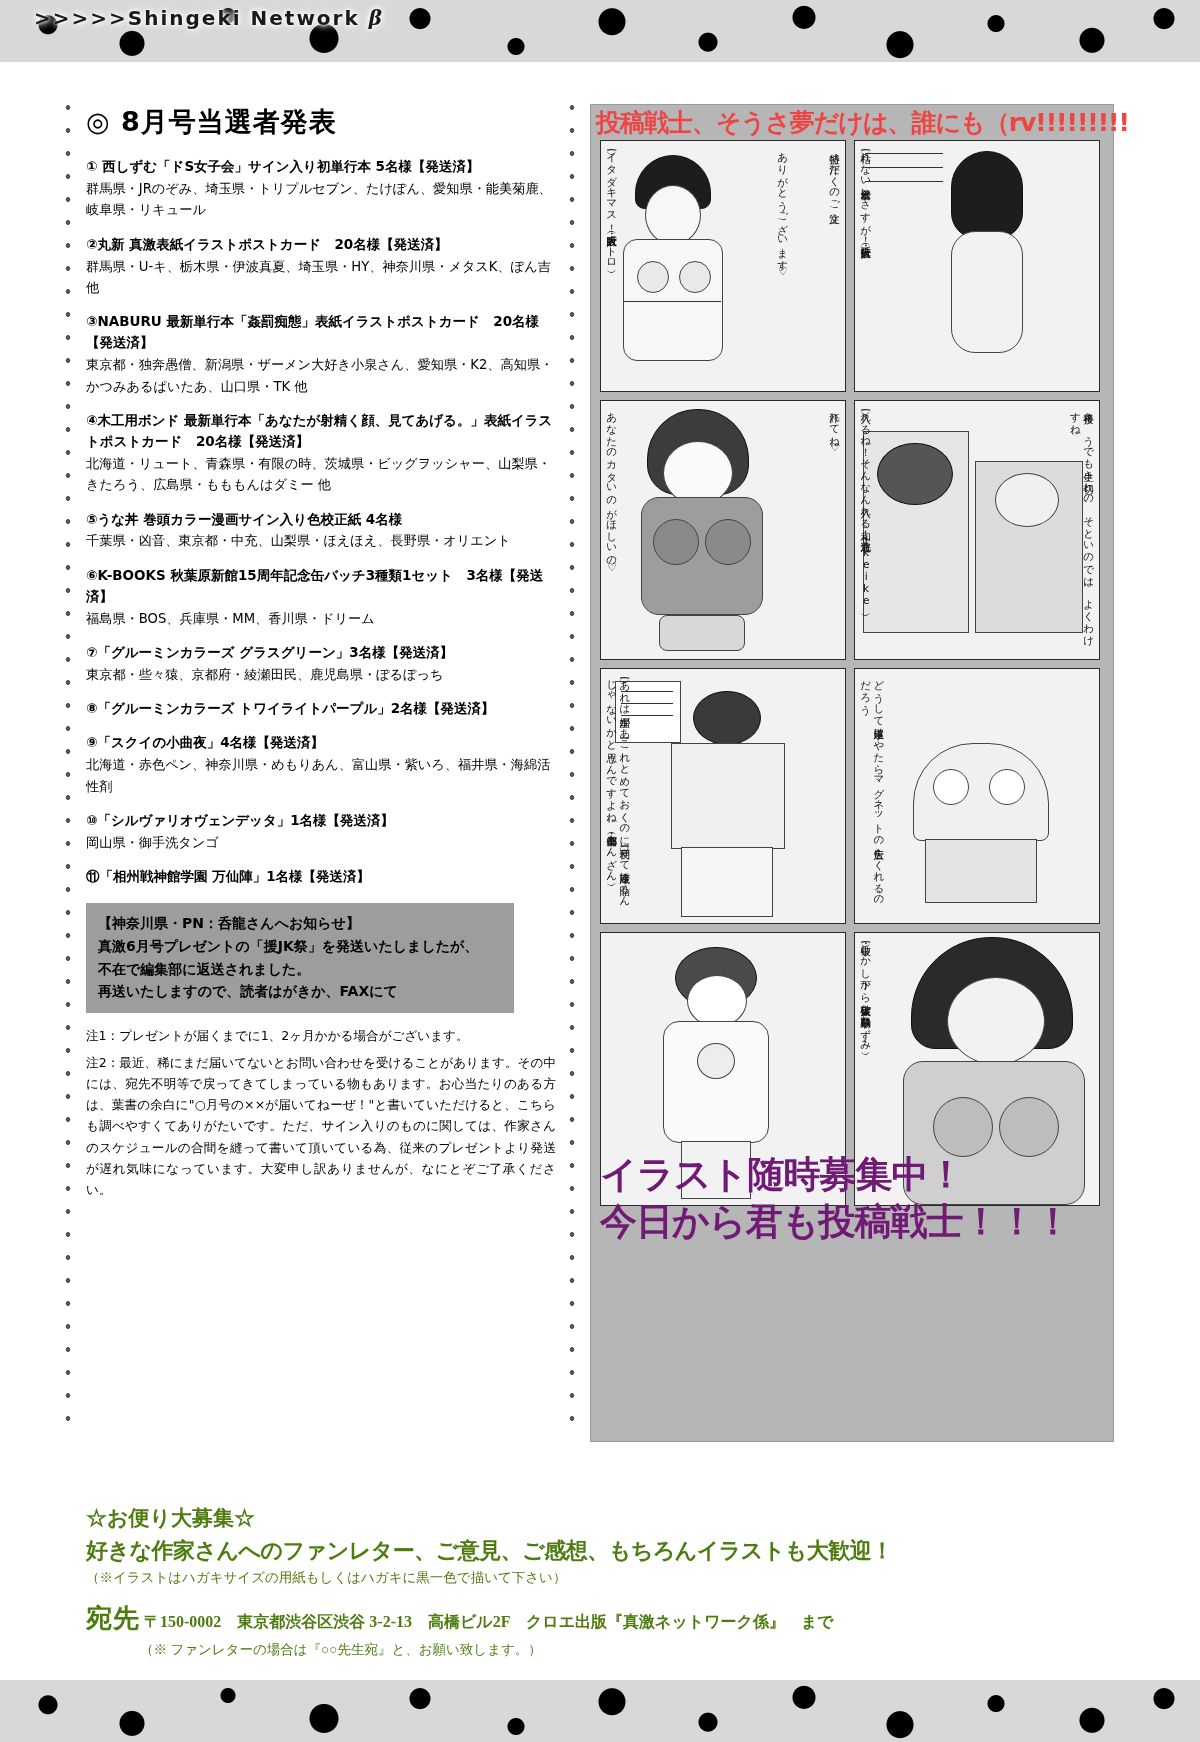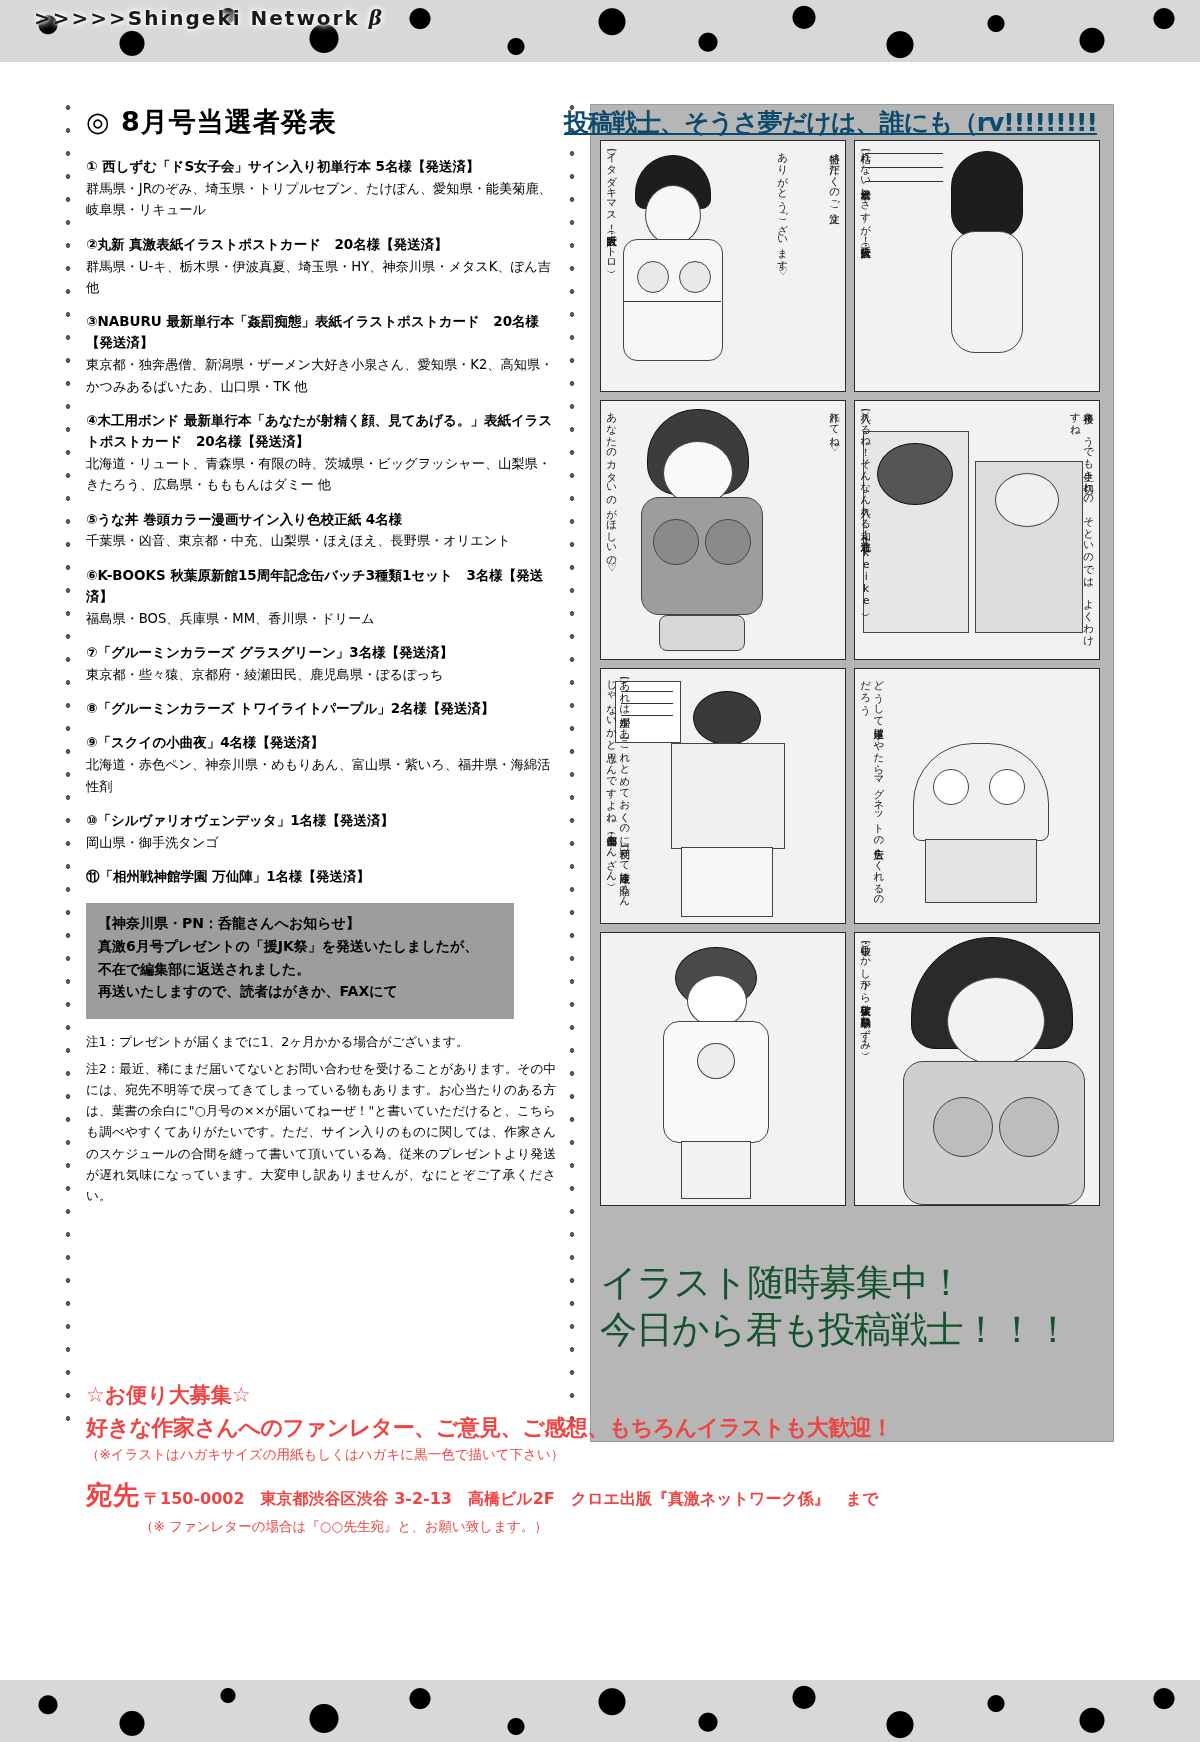--- a/index.html
+++ b/index.html
@@ -66,36 +66,35 @@
   }
   .entry{margin:0 0 13px 0;}
   .entry .ehead{
     font-size:13.5px;line-height:1.55;font-weight:bold;margin:0 0 1px 0;
   }
   .entry .enames{
     font-size:13.2px;line-height:1.62;margin:0;
   }
   .noticebox{
     background:#9d9d9d;color:#000;
-    padding:9px 12px 16px 12px;margin:16px 0 12px 0;
+    padding:9px 12px 10px 12px;margin:16px 0 12px 0;
     font-size:14px;line-height:1.62;font-weight:bold;width:404px;
   }
   .note{font-size:12.6px;line-height:1.68;margin:0 0 6px 0;text-align:justify;}
 
   
   .artpanel{
     position:absolute;left:590px;top:104px;width:522px;height:1336px;
     background:#b6b6b6;
     border:1px solid #9a9a9a;
   }
   .arttitle{
-    position:absolute;left:564px;top:106px;width:512px;
-    font-size:25px;font-weight:bold;color:#0c4a6e;letter-spacing:-1px;
+    position:absolute;left:596px;top:106px;width:512px;
+    font-size:25px;font-weight:bold;color:#ef4444;letter-spacing:-1px;
     white-space:nowrap;
-    text-decoration:underline;
   }
   .cellgrid{
     position:absolute;left:600px;top:140px;width:500px;
   }
   .row{display:flex;gap:8px;margin-bottom:8px;}
   .cell{
     background:#f2f2f2;border:1px solid #2a2a2a;position:relative;
     overflow:hidden;
   }
   .cell .cap{
@@ -105,28 +104,28 @@
     letter-spacing:0px;
   }
   .cell .cap.left{right:auto;left:4px;}
   .sketch{position:absolute;inset:0;}
   .sk-line{position:absolute;background:#333;}
   .blob{position:absolute;border-radius:50%;background:#cfcfcf;border:1px solid #444;}
   .blob.hair{background:#1d1d1d;border-color:#111;}
   .rectsk{position:absolute;border:1px solid #444;background:#e2e2e2;}
 
   .bigcall{
-    position:absolute;left:600px;top:1259px;width:500px;
-    color:#14532d;font-weight:normal;letter-spacing:-1px;
+    position:absolute;left:600px;top:1151px;width:500px;
+    color:#701a75;font-weight:bold;letter-spacing:-1px;
   }
   .bigcall div{font-size:37px;line-height:1.28;white-space:nowrap;}
 
   
   .bottom{
-    position:absolute;left:86px;top:1381px;width:1020px;color:#ef4444;
+    position:absolute;left:86px;top:1504px;width:1020px;color:#4d7c0f;font-family:Liberation Serif, serif;
   }
   .b1{font-size:21px;font-weight:bold;margin-bottom:4px;}
   .b2{font-size:22px;font-weight:bold;margin-bottom:3px;letter-spacing:-0.5px;}
   .b3{font-size:13.5px;margin-bottom:14px;}
   .b4{font-size:16px;font-weight:bold;display:flex;align-items:baseline;gap:4px;}
   .b4 .addr{font-size:26px;font-weight:bold;letter-spacing:1px;}
   .b5{font-size:13.5px;margin-top:5px;margin-left:54px;}
 </style>
 </head>
 <body>

